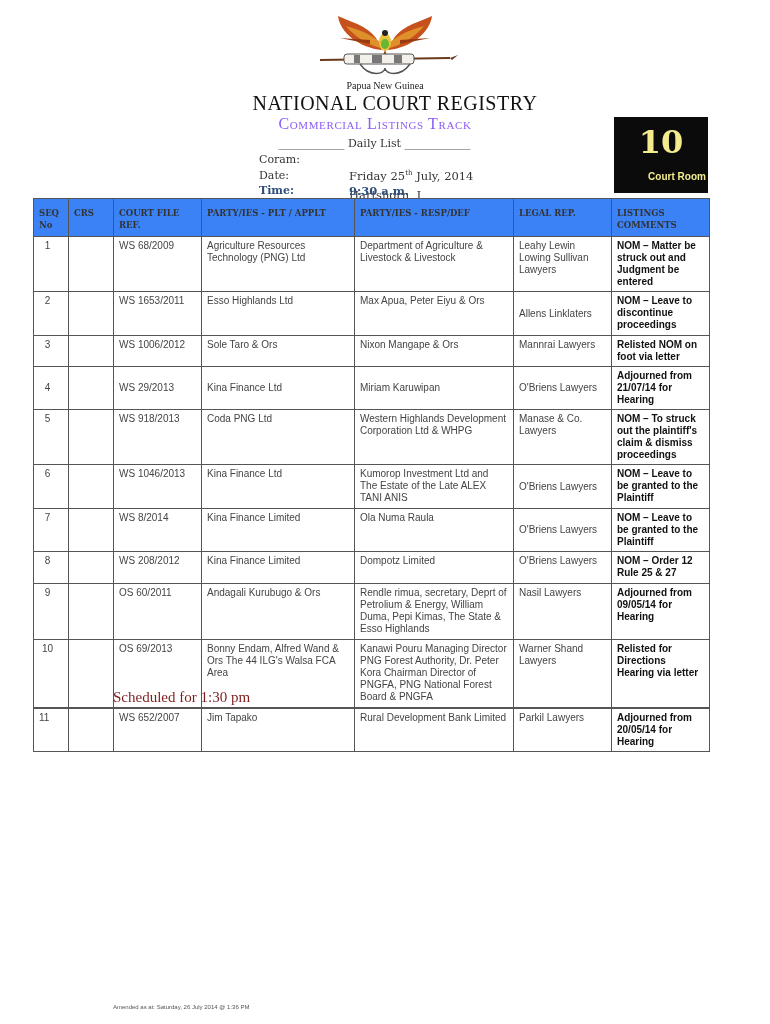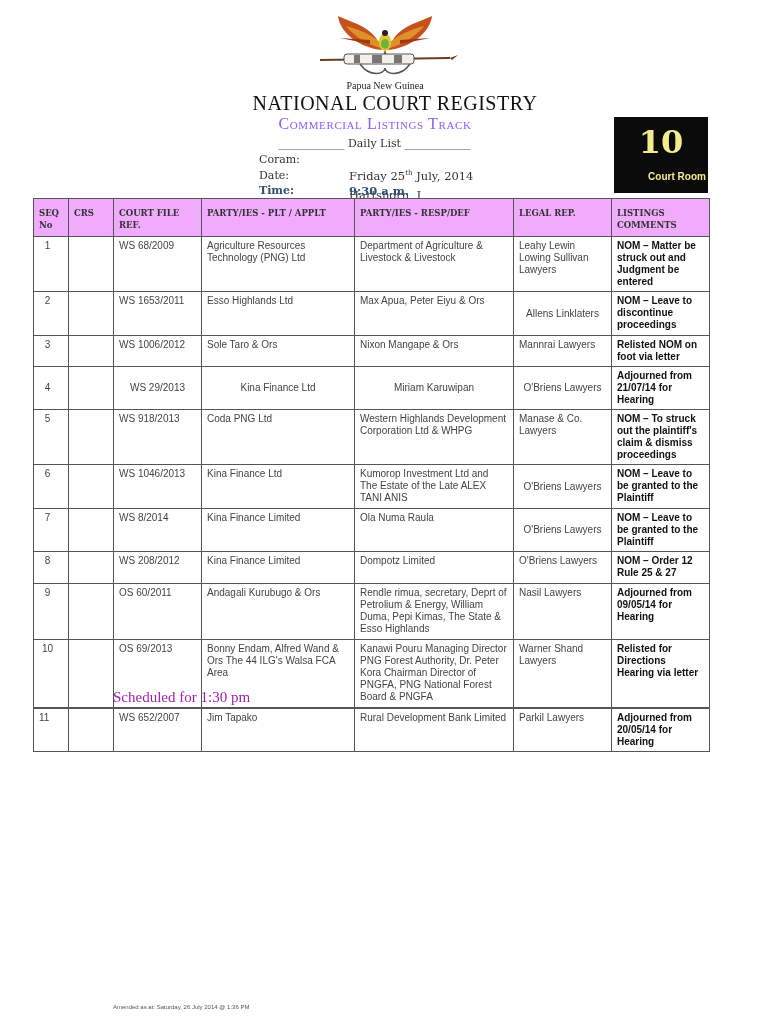--- a/index.html
+++ b/index.html
@@ -18,36 +18,36 @@
     .meta-value { left: 349px; font-family: "DejaVu Serif", serif; font-size: 11.5px; color: #333; }
     .meta-time { color: #2f4f7a; font-weight: bold; }
     sup { font-size: 7px; }
 
     #court-room { left: 614px; top: 117px; width: 94px; height: 76px; background: #0b0b0b; }
     #court-room-number { position: absolute; left: 0; top: 6px; width: 94px; text-align: center; font-family: "DejaVu Serif", serif; font-weight: bold; font-size: 32px; color: #f4ec8c; }
     #court-room-label { position: absolute; left: 16px; top: 54px; width: 94px; text-align: center; font-family: "Liberation Sans", sans-serif; font-weight: bold; font-size: 10px; color: #f4ec8c; }
 
     table.listing { position: absolute; border-collapse: collapse; table-layout: fixed; }
     table.listing td, table.listing th { border: 1px solid #555; vertical-align: top; padding: 3px 5px 3px 5px; font-size: 10px; line-height: 12px; text-align: left; font-weight: normal; }
-    table.listing th { background: #f0abfc; font-family: "DejaVu Serif", serif; font-weight: bold; font-size: 8.5px; color: #333; padding-top: 8px; height: 26px; }
+    table.listing th { background: #3b82f6; font-family: "DejaVu Serif", serif; font-weight: bold; font-size: 8.5px; color: #333; padding-top: 8px; height: 26px; }
     table.listing td { color: #444; }
     table.listing td.seq { text-align: center; padding-left: 3px; padding-right: 10px; }
     table.listing td.comment { font-weight: bold; color: #111; }
-    table.listing td.vmid { vertical-align: middle; text-align: center; }
+    table.listing td.vmid { vertical-align: middle; }
     table.listing col.c0 { width: 35px; }
     table.listing col.c1 { width: 45px; }
     table.listing col.c2 { width: 88px; }
     table.listing col.c3 { width: 153px; }
     table.listing col.c4 { width: 159px; }
     table.listing col.c5 { width: 98px; }
     table.listing col.c6 { width: 98px; }
 
     #main-table { left: 33px; top: 198px; }
     #afternoon-table { left: 33px; top: 708px; }
-    #afternoon-heading { left: 113px; top: 689px; font-family: "Liberation Serif", serif; font-size: 15px; color: #a21caf; }
+    #afternoon-heading { left: 113px; top: 689px; font-family: "Liberation Serif", serif; font-size: 15px; color: #7f1d1d; }
     #footer-note { left: 113px; top: 1004px; font-size: 6px; color: #555; }
   </style>
 </head>
 <body>
 
 <div id="emblem" class="abs">
   <svg width="150" height="72" viewBox="0 0 150 72">
     <g>
       <path d="M72 42 C 50 40, 30 25, 28 8 C 40 14, 55 16, 66 30 Z" fill="#c6511c"></path>
       <path d="M78 42 C 100 40, 120 25, 122 8 C 110 14, 95 16, 84 30 Z" fill="#c6511c"></path>

